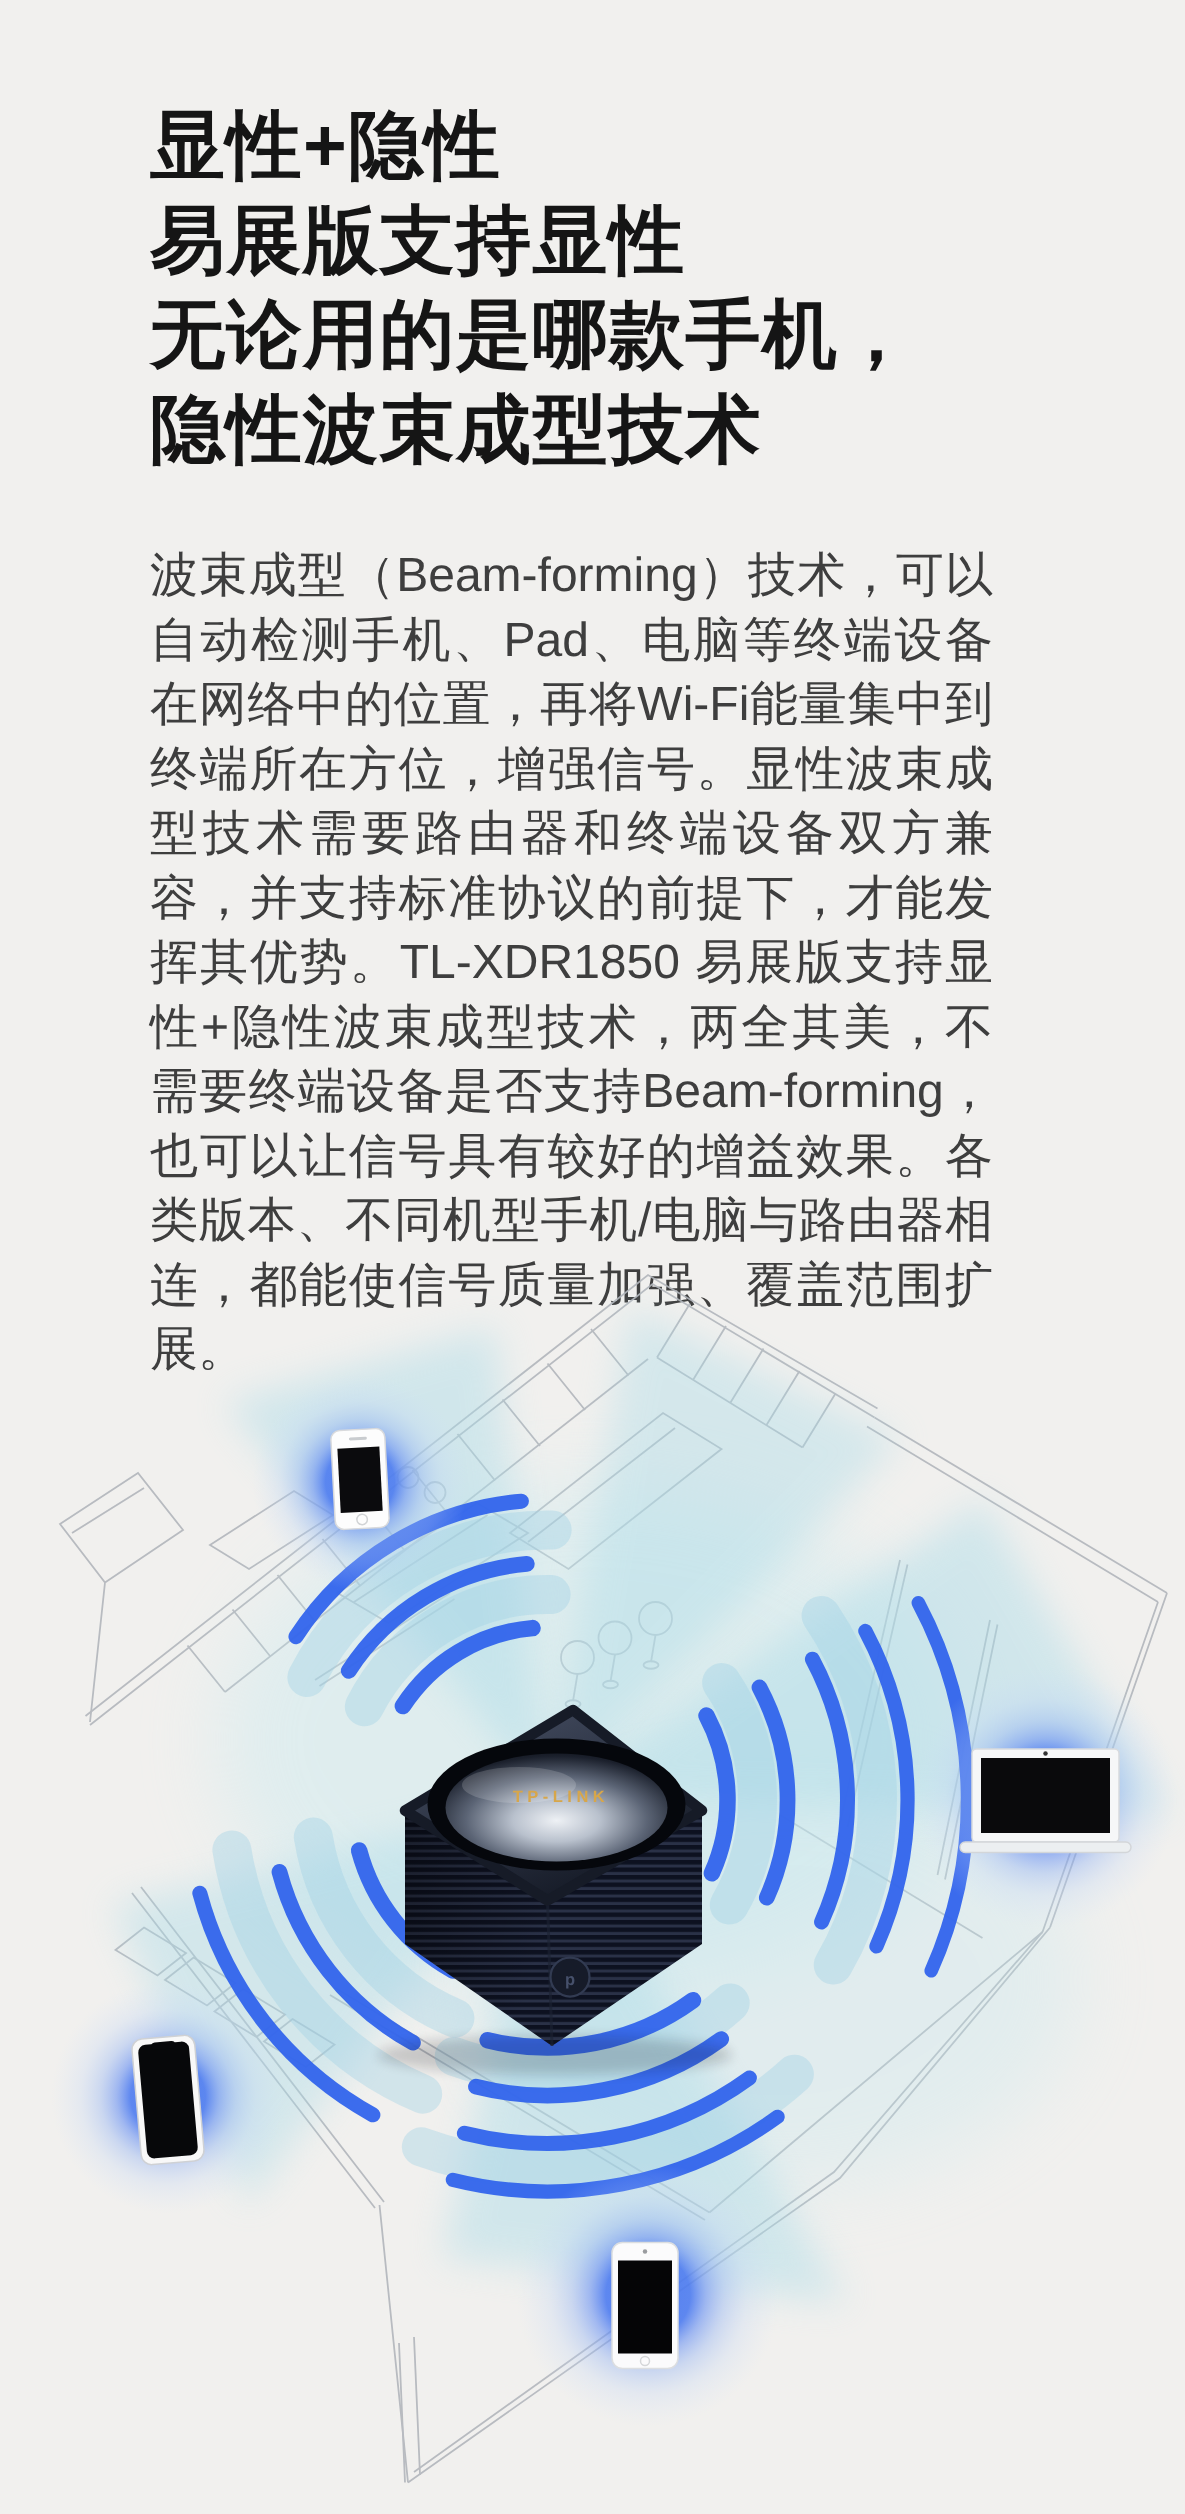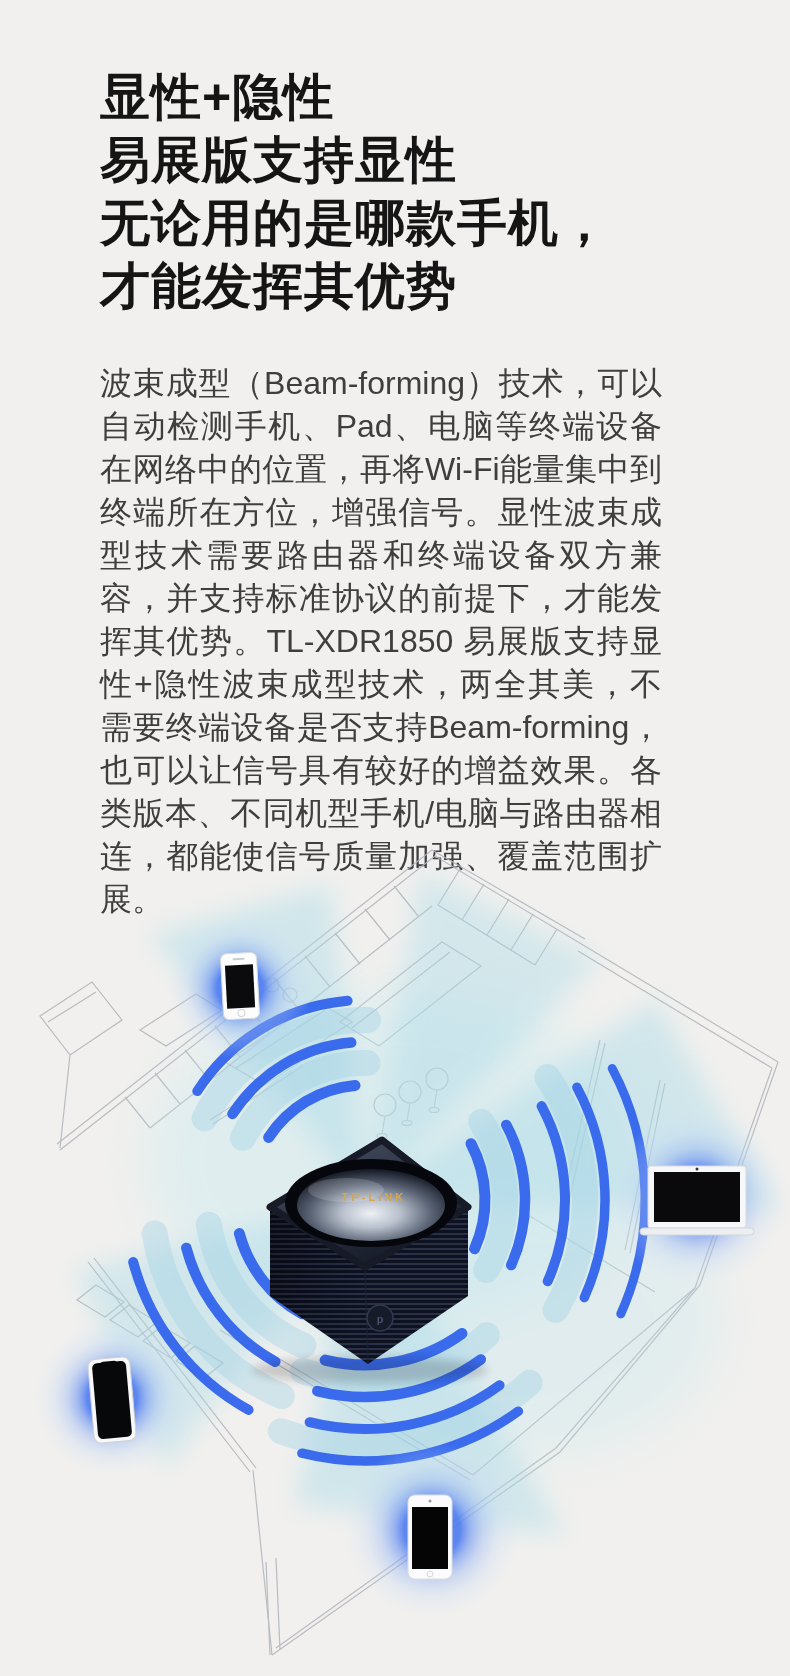--- a/index.html
+++ b/index.html
@@ -21,21 +21,21 @@
 </style>
 </head>
 <body>
 
 <div class="page">
 
   <div class="hero">
     <div class="hero-line">显性+隐性</div>
     <div class="hero-line">易展版支持显性</div>
     <div class="hero-line">无论用的是哪款手机，</div>
-    <div class="hero-line">才能发挥其优势</div>
+    <div class="hero-line">隐性波束成型技术</div>
   </div>
 
   <div class="para">波束成型（Beam-forming）技术，可以自动检测手机、Pad、电脑等终端设备在网络中的位置，再将Wi-Fi能量集中到终端所在方位，增强信号。显性波束成型技术需要路由器和终端设备双方兼容，并支持标准协议的前提下，才能发挥其优势。TL-XDR1850 易展版支持显性+隐性波束成型技术，两全其美，不需要终端设备是否支持Beam-forming，也可以让信号具有较好的增益效果。各类版本、不同机型手机/电脑与路由器相连，都能使信号质量加强、覆盖范围扩展。</div>
 
   <svg class="illu" viewBox="0 800 790 876">
     <defs>
       <radialGradient id="glowG" cx="50%" cy="50%" r="50%">
         <stop offset="0%" stop-color="#4a79f0" stop-opacity="0.95"></stop>
         <stop offset="32%" stop-color="#4a79f0" stop-opacity="0.88"></stop>
         <stop offset="44%" stop-color="#6f95f2" stop-opacity="0.62"></stop>

